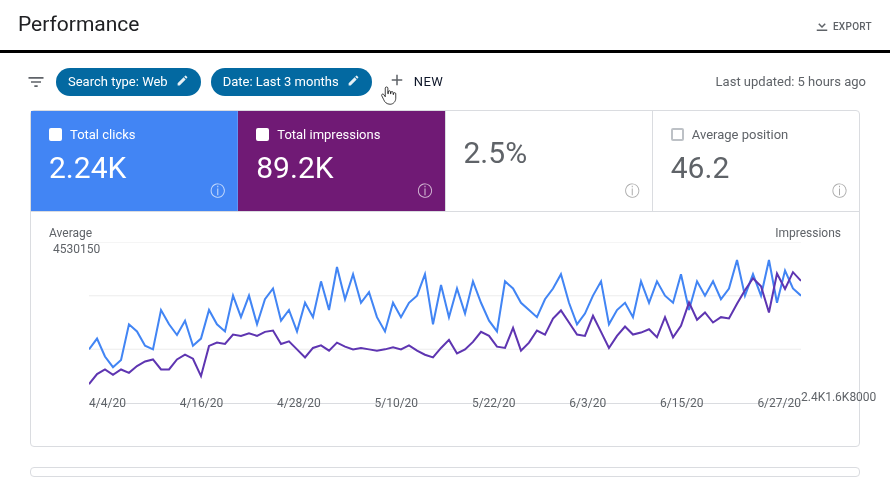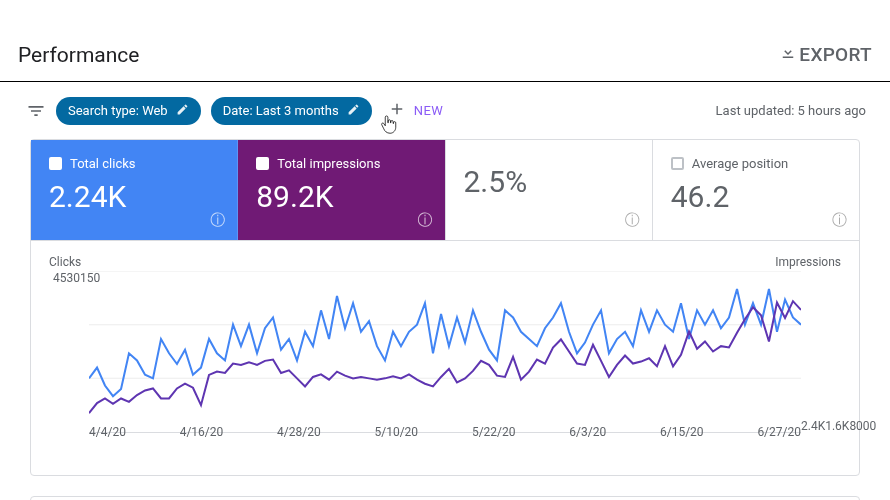--- a/index.html
+++ b/index.html
@@ -7,37 +7,36 @@
     font-family: Roboto, Arial, sans-serif;
     background: #fff;
     color: #3c4043;
     width: 890px;
     height: 500px;
     overflow: hidden;
   }
   .page {}
   .header {
     display: flex;
-    align-items: flex-start;
+    align-items: flex-end;
     justify-content: space-between;
     padding: 12px 18px 14px 18px;
-    border-bottom: 1px solid #000000;
-    margin-top: 31px;
+    border-bottom: 3px solid #000000;
   }
   .page-title {
     font-size: 21px;
     font-weight: 400;
     color: #202124;
   }
   .export {
     display: flex;
     align-items: center;
     gap: 2px;
     color: #5f6368;
-    font-size: 19px;
+    font-size: 10px;
     font-weight: 500;
     letter-spacing: 0.3px;
     cursor: pointer;
   }
   .filters-row {
     display: flex;
     align-items: center;
     gap: 10px;
     padding: 14px 18px 14px 26px;
   }
@@ -51,21 +50,21 @@
     border-radius: 16px;
     padding: 6px 12px;
     gap: 8px;
     cursor: pointer;
   }
   .chip .pencil { opacity:.9; }
   .new-btn {
     display: inline-flex;
     align-items: center;
     gap: 8px;
-    color: #8b5cf6;
+    color: #0f172a;
     font-size: 13px;
     letter-spacing: 0.5px;
     cursor: pointer;
     padding: 4px 6px;
     position: relative;
   }
   .cursor-hand {
     position: absolute;
     left: -2px;
     top: 18px;
@@ -237,21 +236,21 @@
               <span class="chk"></span>
               <span>Average position</span>
             </div>
             <div class="value">46.2</div>
             <span class="help">ⓘ</span>
           </div>
         </div>
 
       <div class="chart-area">
         <div class="axis-titles">
-          <span>Clicks</span>
+          <span>Average</span>
           <span>Impressions</span>
         </div>
         <div class="chart-wrap">
           <div class="y-left">
             <span>45</span>
             <span>30</span>
             <span>15</span>
             <span>0</span>
           </div>
           <div class="y-right">

